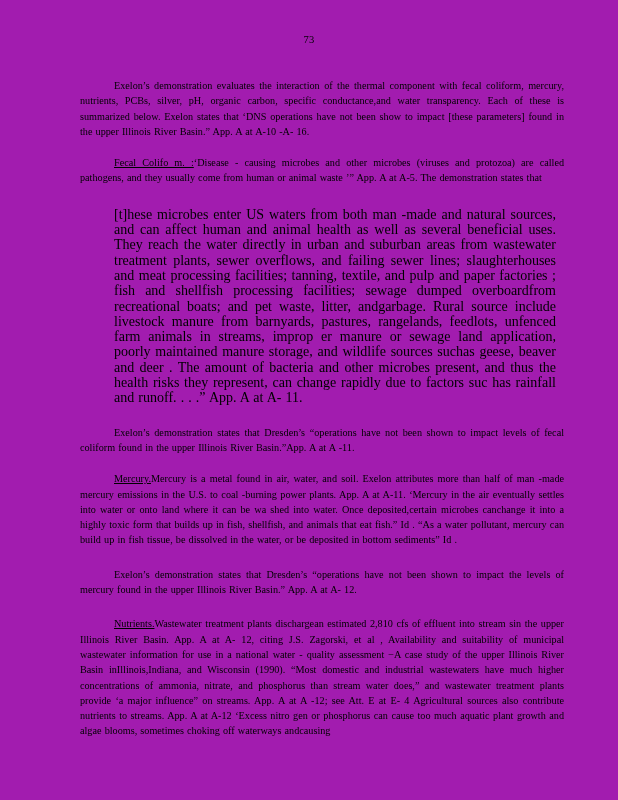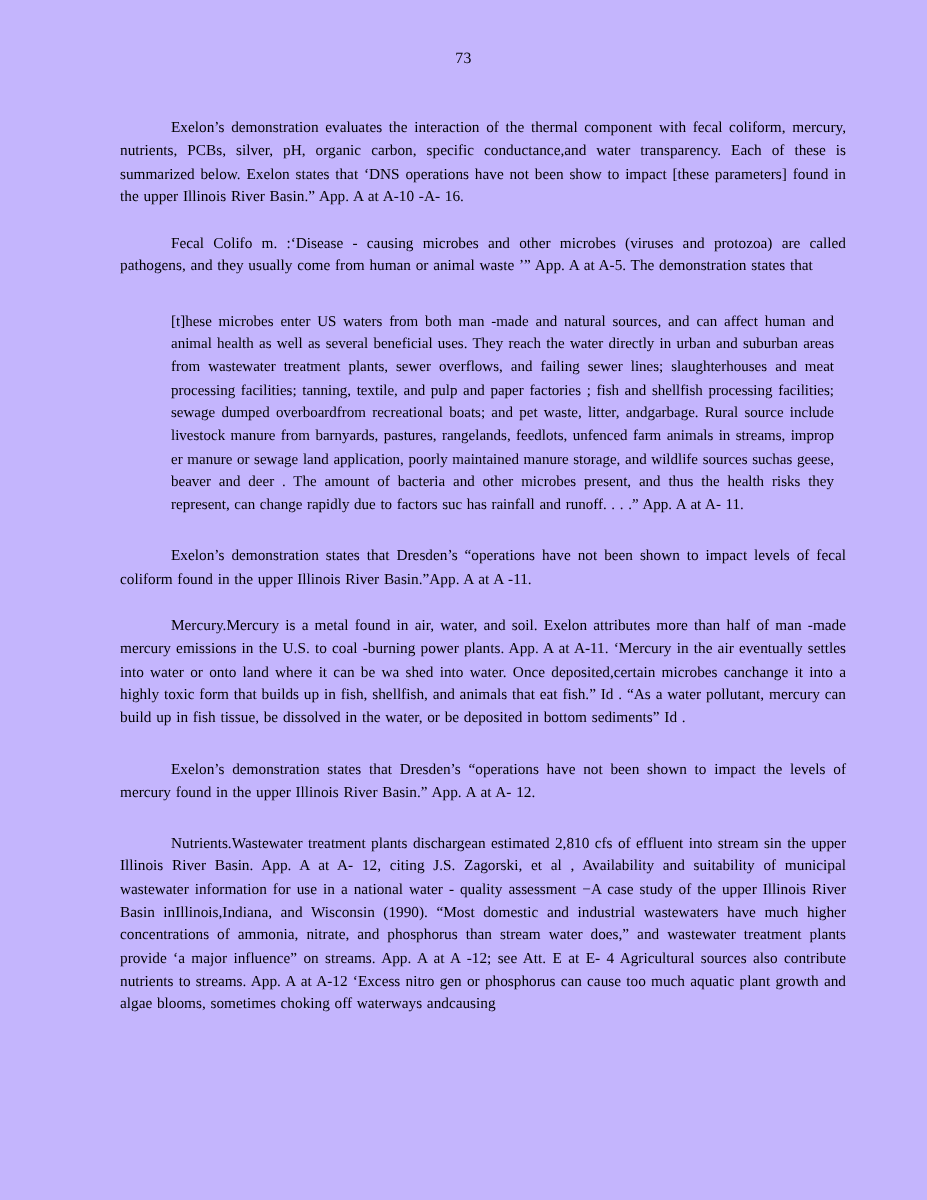--- a/index.html
+++ b/index.html
@@ -14,21 +14,21 @@
     color: #000000;
     position: relative;
     overflow: hidden;
   }
   .page {
     position: absolute;
     left: 0;
     top: 0;
     width: 618px;
     height: 800px;
-    background: #c4b5fd;
+    background: #a21caf;
   }
   .page-number {
     position: absolute;
     top: 34px;
     left: 0;
     width: 618px;
     text-align: center;
     font-size: 10.5px;
     font-family: "Liberation Serif", serif;
     letter-spacing: 0.3px;
@@ -47,29 +47,30 @@
     text-indent: 0;
     word-spacing: 0.6px;
   }
   p.para.indent-first {
     text-indent: 34px;
   }
   .blockquote {
     margin: 0 0 10px 0;
     padding-left: 34px;
     padding-right: 8px;
-    font-size: 10px;
+    font-size: 14px;
     line-height: 15.3px;
     text-align: justify;
     word-spacing: 0.6px;
   }
   .gap-small { height: 6px; }
   .gap-med { height: 9px; }
   .gap-quote { height: 11px; }
   .heading-run {
+    text-decoration: underline;
     font-style: normal;
   }
 </style>
 </head>
 <body>
 
 <div class="page">
 
   <div class="page-number">73</div>
 

